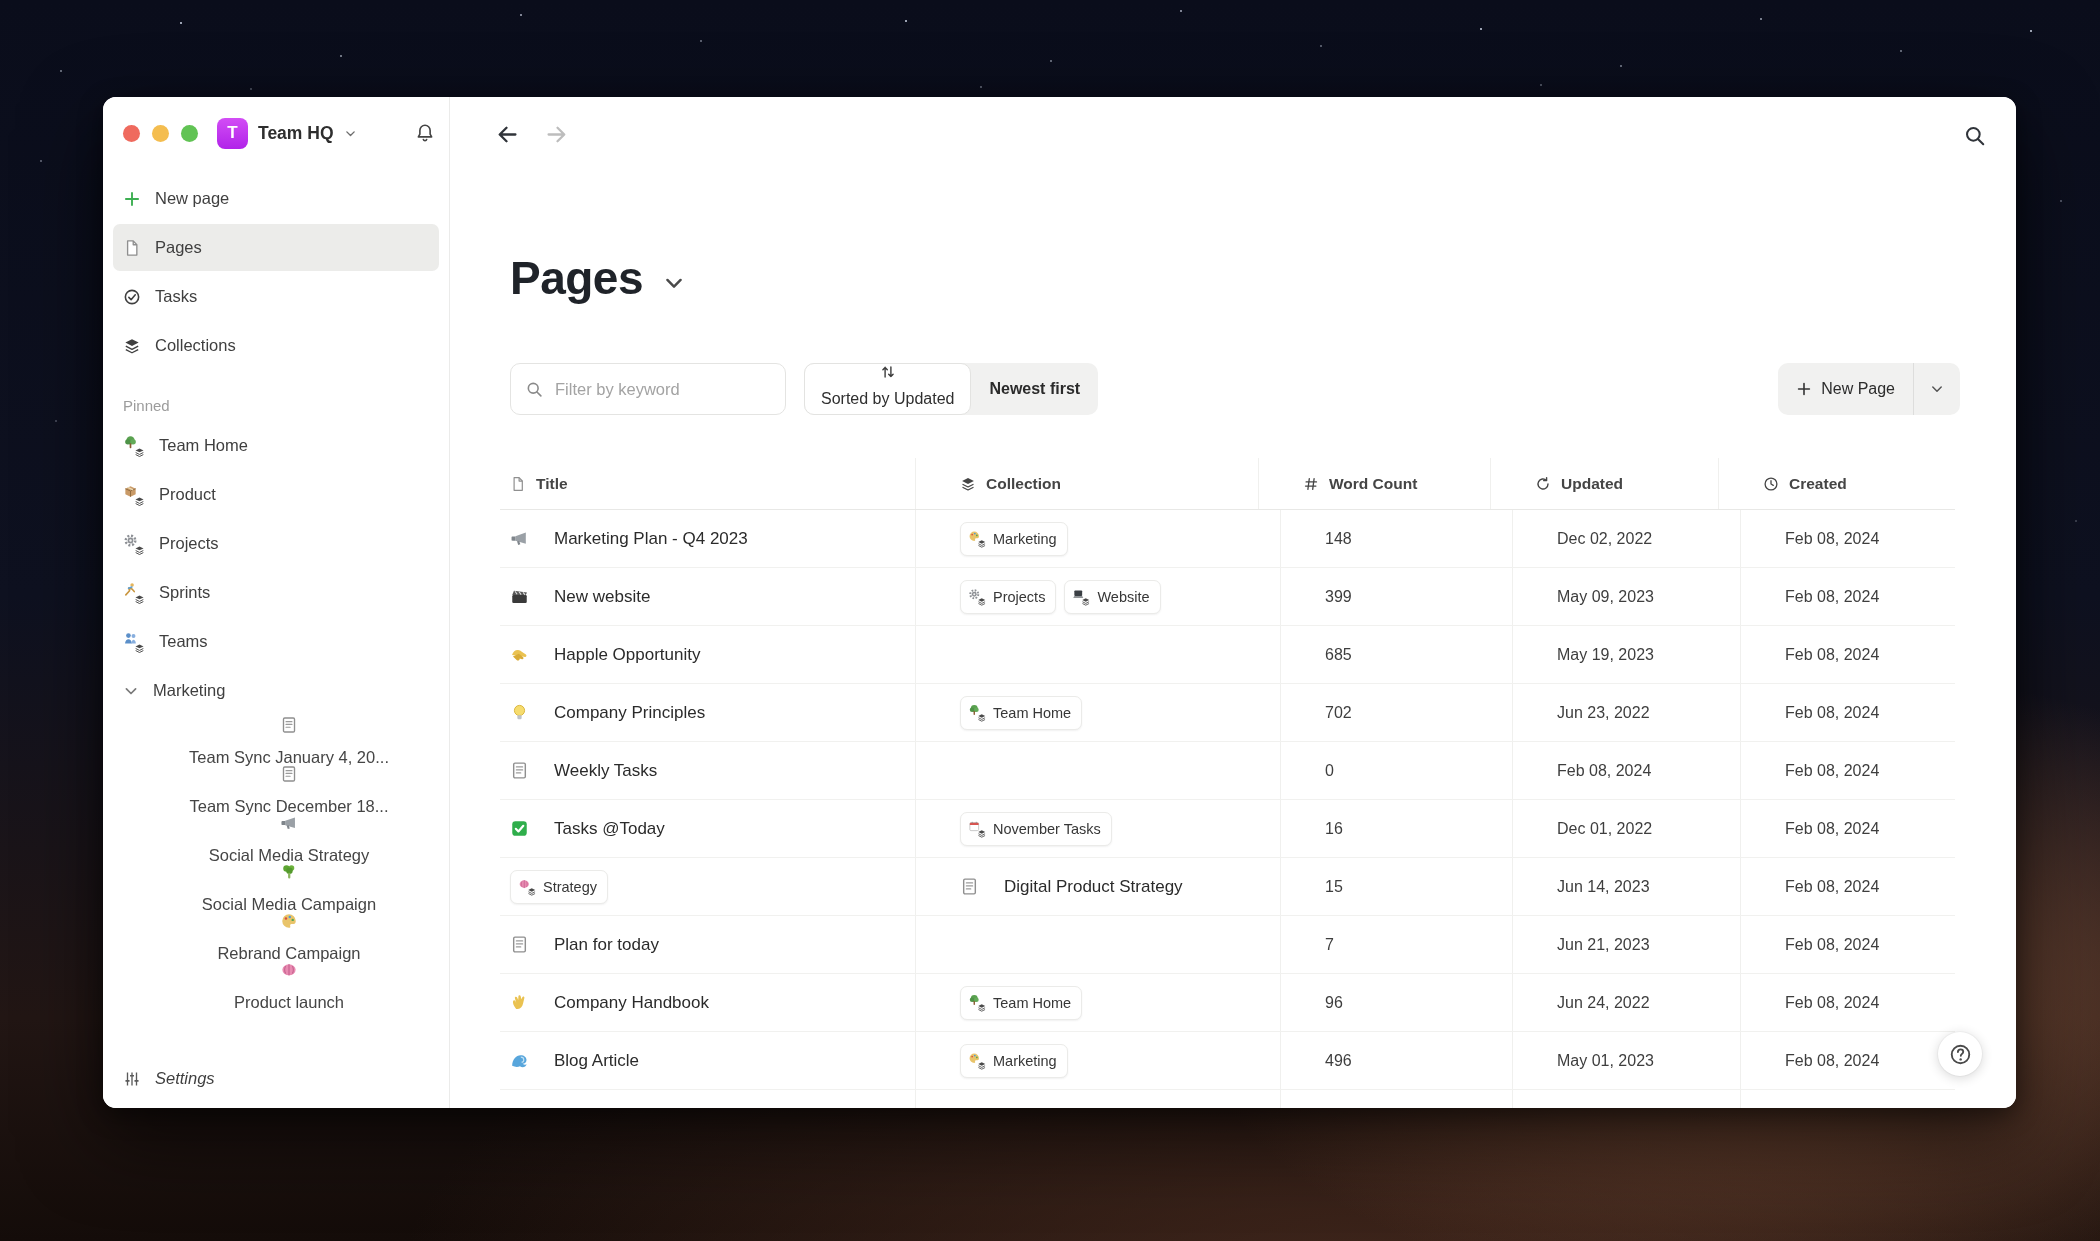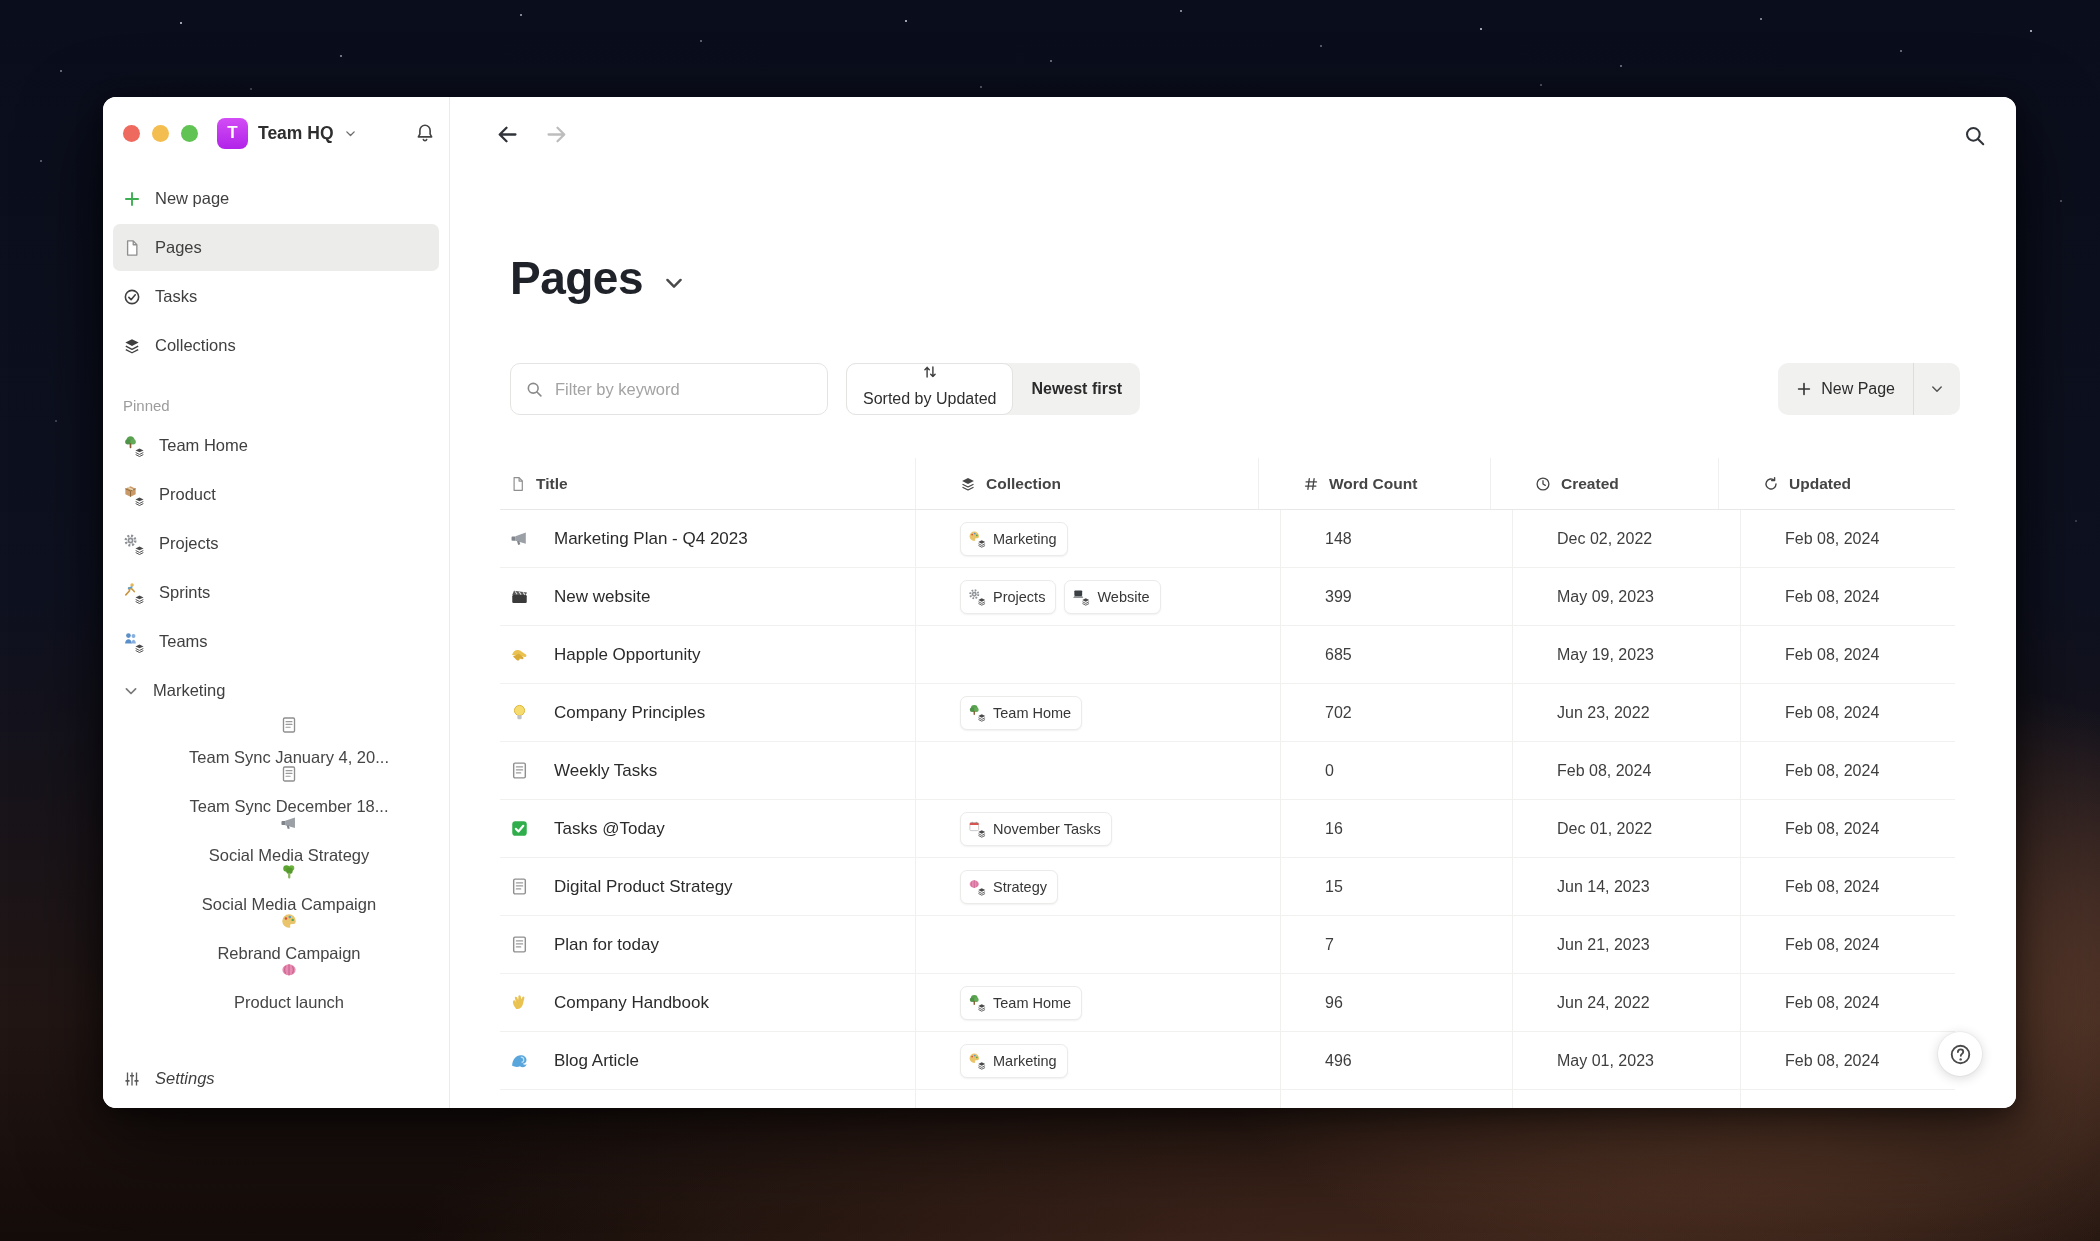--- a/index.html
+++ b/index.html
@@ -67,21 +67,21 @@
   .nav-arrows .icon { width:23px; height:23px; }
   .fwd { color:#bdbdbd; }
   .back { color:#30343a; }
   .top-search { position:absolute; top:28px; right:30px; width:22px; height:22px; color:#30343a; cursor:pointer; }
 
   .title-row { position:absolute; top:154px; left:60px; display:flex; align-items:center; gap:20px; }
   .page-title { font-size:46px; font-weight:700; color:#1f2329; letter-spacing:-.5px; }
   .title-chevron { width:22px; height:22px; color:#4a4a4a; margin-top:10px; cursor:pointer; }
 
   .controls { position:absolute; top:266px; left:60px; right:56px; height:52px; display:flex; align-items:stretch; }
-  .filter-box { width:318px; border:1.5px solid #e4e4e2; border-radius:10px; display:flex; align-items:center;
+  .filter-box { width:276px; border:1.5px solid #e4e4e2; border-radius:10px; display:flex; align-items:center;
     gap:12px; padding-left:15px; background:#fff;justify-content:flex-end; }
   .filter-box .icon { width:17px; height:17px; color:#8a8a8a; }
   .filter-box input { border:none; outline:none; flex:1; font-size:16.5px; color:#333; background:transparent;
     font-family:"Liberation Sans", sans-serif; padding-right:10px; }
   .filter-box input::placeholder { color:#a3a3a3; }
 
   .sort-group { margin-left:18px; display:flex; background:#f1f1f0; border-radius:10px; }
   .sort-main { display:flex; align-items:center; gap:10px; background:#fff; border:1.5px solid #e3e3e1;
     border-radius:10px; padding:0 16px; font-size:16px; font-weight:500; color:#2f2f2f; cursor:pointer;
     font-family:"Liberation Sans", sans-serif;flex-direction:column; }
@@ -398,31 +398,31 @@
                 <span>Collection</span>
      </div>
               <div class="cell">
        <svg class="icon i16" viewBox="0 0 16 16" style="color:currentColor">
                   <path d="M6.3 2.6 4.9 13.4M11.1 2.6 9.7 13.4M3.1 5.9h10.4M2.5 10.1h10.4" fill="none" stroke="currentColor" stroke-width="1.3" stroke-linecap="round"></path>
                 </svg>
                 <span>Word Count</span>
      </div>
               <div class="cell">
        <svg class="icon i16" viewBox="0 0 16 16" style="color:currentColor">
+                  <path d="M13 8A5 5 0 1 1 11.4 4.3" fill="none" stroke="currentColor" stroke-width="1.4" stroke-linecap="round"></path>
+                  <path d="M11.6 1.6v3h-3" fill="none" stroke="currentColor" stroke-width="1.4" stroke-linecap="round" stroke-linejoin="round"></path>
+                </svg>
+                <span>Updated</span>
+     </div>
+              <div class="cell">
+       <svg class="icon i16" viewBox="0 0 16 16" style="color:currentColor">
                   <circle cx="8" cy="8" r="5.9" fill="none" stroke="currentColor" stroke-width="1.3"></circle>
                   <path d="M8 4.7V8l2.3 1.4" fill="none" stroke="currentColor" stroke-width="1.3" stroke-linecap="round"></path>
                 </svg>
                 <span>Created</span>
-     </div>
-              <div class="cell">
-       <svg class="icon i16" viewBox="0 0 16 16" style="color:currentColor">
-                  <path d="M13 8A5 5 0 1 1 11.4 4.3" fill="none" stroke="currentColor" stroke-width="1.4" stroke-linecap="round"></path>
-                  <path d="M11.6 1.6v3h-3" fill="none" stroke="currentColor" stroke-width="1.4" stroke-linecap="round" stroke-linejoin="round"></path>
-                </svg>
-                <span>Updated</span>
      </div>
             </div>
             <div class="trow body">
        <div class="cell title-cell">
          <svg class="icon i18" viewBox="0 0 16 16">
                   <path d="M13.3 3v9.4L4.6 9.9V6z" fill="#9aa0a6"></path>
                   <path d="M2.1 6.3h2.5v3.5H2.1c-.5 0-.8-.4-.8-.8V7.1c0-.4.3-.8.8-.8z" fill="#7f858b"></path>
                   <path d="M5.9 10.3l1 3.1 1.8-.6-1-2.7z" fill="#7f858b"></path>
                 </svg>
                 <span>Marketing Plan - Q4 2023</span>
@@ -581,43 +581,43 @@
                     </svg>
    </span>
                   <span>November Tasks</span>
             </span>
        </div>
        <div class="cell num">16</div>
        <div class="cell date">Dec 01, 2022</div>
        <div class="cell date">Feb 08, 2024</div>
      </div>
             <div class="trow body">
-       <div class="cell title-cell">
-         <svg class="icon i18" viewBox="0 0 16 16">
-                  <rect x="3.1" y="1.8" width="9.8" height="12.4" rx="1.1" fill="#fff" stroke="#8f8f8f" stroke-width="1.2"></rect>
-                  <path d="M5.4 5h5.2M5.4 7.5h5.2M5.4 10h3.6" stroke="#9b9b9b" stroke-width="1.1" stroke-linecap="round" fill="none"></path>
-                </svg>
-                <span>Digital Product Strategy</span>
-       </div>
        <div class="cell">
          <span class="pill">
               <span class="stack small">
      <svg class="icon stack-main" viewBox="0 0 16 16">
                       <ellipse cx="8" cy="7.8" rx="5.9" ry="4.9" fill="#e88bb1"></ellipse>
                       <path d="M8 3.2v9.2M4.9 4.9c-1 1.2-1 4.7 0 5.9M11.1 4.9c1 1.2 1 4.7 0 5.9" fill="none" stroke="#c7618f" stroke-width="1" stroke-linecap="round"></path>
                     </svg>
      <svg class="icon stack-mini" viewBox="0 0 16 16">
                       <path d="M8 2.2 13.8 5 8 7.8 2.2 5z" fill="#fff" stroke="#fff" stroke-width="3.2"></path>
                       <path d="M2.4 8 8 10.8 13.6 8M2.4 11 8 13.8 13.6 11" fill="none" stroke="#fff" stroke-width="3.4"></path>
                       <path d="M8 2.2 13.8 5 8 7.8 2.2 5z" fill="#4a4a4a"></path>
                       <path d="M2.4 8 8 10.8 13.6 8M2.4 11 8 13.8 13.6 11" fill="none" stroke="#4a4a4a" stroke-width="1.4"></path>
                     </svg>
    </span>
                   <span>Strategy</span>
             </span>
+       </div>
+       <div class="cell title-cell">
+         <svg class="icon i18" viewBox="0 0 16 16">
+                  <rect x="3.1" y="1.8" width="9.8" height="12.4" rx="1.1" fill="#fff" stroke="#8f8f8f" stroke-width="1.2"></rect>
+                  <path d="M5.4 5h5.2M5.4 7.5h5.2M5.4 10h3.6" stroke="#9b9b9b" stroke-width="1.1" stroke-linecap="round" fill="none"></path>
+                </svg>
+                <span>Digital Product Strategy</span>
        </div>
        <div class="cell num">15</div>
        <div class="cell date">Jun 14, 2023</div>
        <div class="cell date">Feb 08, 2024</div>
      </div>
             <div class="trow body">
        <div class="cell title-cell">
          <svg class="icon i18" viewBox="0 0 16 16">
                   <rect x="3.1" y="1.8" width="9.8" height="12.4" rx="1.1" fill="#fff" stroke="#8f8f8f" stroke-width="1.2"></rect>
                   <path d="M5.4 5h5.2M5.4 7.5h5.2M5.4 10h3.6" stroke="#9b9b9b" stroke-width="1.1" stroke-linecap="round" fill="none"></path>

